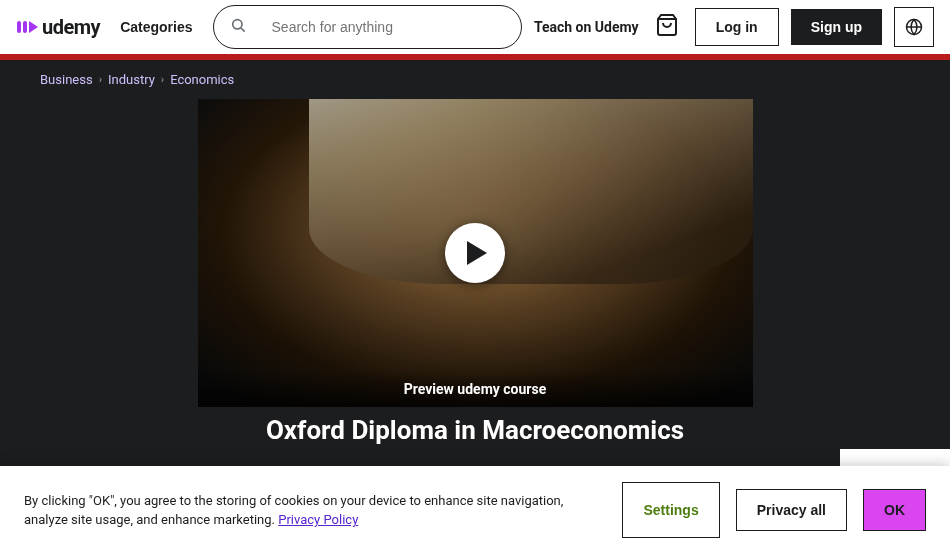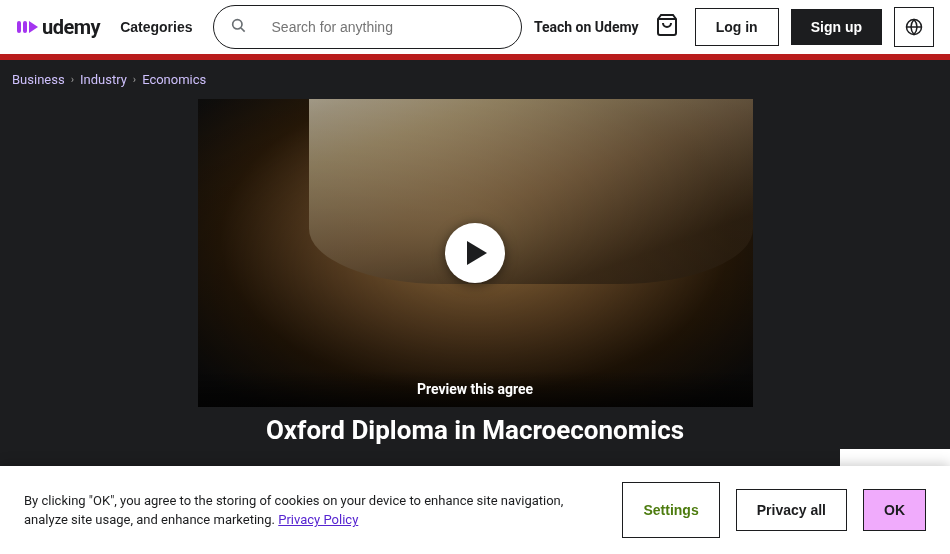--- a/index.html
+++ b/index.html
@@ -129,21 +129,21 @@
       display: flex;
       align-items: center;
       justify-content: center;
       cursor: pointer;
       font-size: 16px;
     }
 
     
     .breadcrumb {
       background: #1c1d1f;
-      padding: 12px 12px;
+      padding: 12px 40px;
       display: flex;
       align-items: center;
       gap: 6px;
       font-size: 13px;
     }
 
     .breadcrumb a {
       color: #cec0fc;
       text-decoration: none;
       cursor: pointer;
@@ -316,21 +316,21 @@
       font-size: 14px;
       font-weight: 700;
       padding: 12px 20px;
       cursor: pointer;
       white-space: nowrap;
       flex-shrink: 0;
     }
 
     .cookie-ok-btn {
       border: 1.5px solid #1c1d1f;
-      background: #f0abfc;
+      background: #d946ef;
       color: #1c1d1f;
       font-size: 14px;
       font-weight: 700;
       padding: 12px 20px;
       cursor: pointer;
       white-space: nowrap;
       flex-shrink: 0;
     }
 
     
@@ -443,21 +443,21 @@
       <div class="portrait-bg"></div>
       <div class="portrait-face"></div>
       <div class="portrait-hair"></div>
       <div class="portrait-dark-overlay"></div>
     </div>
 
     <div class="play-btn">
       <div class="play-triangle"></div>
     </div>
 
-    <div class="preview-label">Preview this agree</div>
+    <div class="preview-label">Preview udemy course</div>
   </div>
 
   <div class="course-title-partial">
     <span>Oxford Diploma in Macroeconomics</span>
   </div>
 </div>
 
 <div class="rating-row">
   <span class="rating-text">4.1</span>
   <div class="stars">

